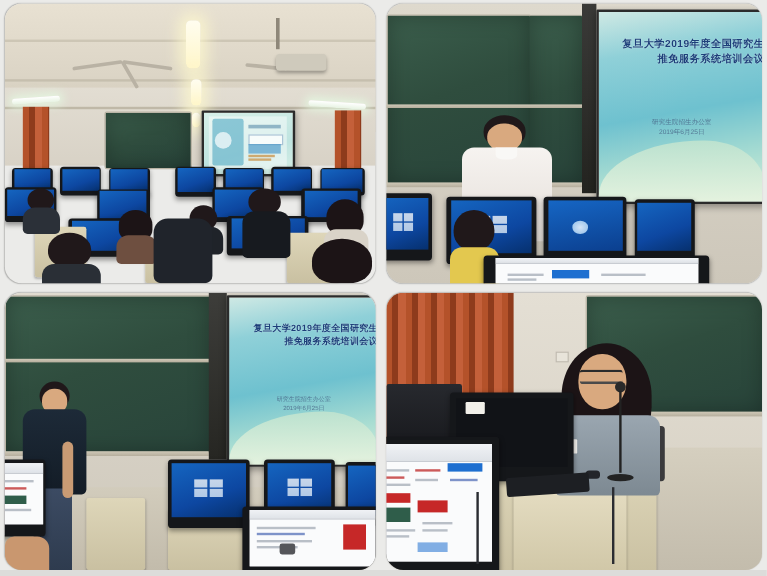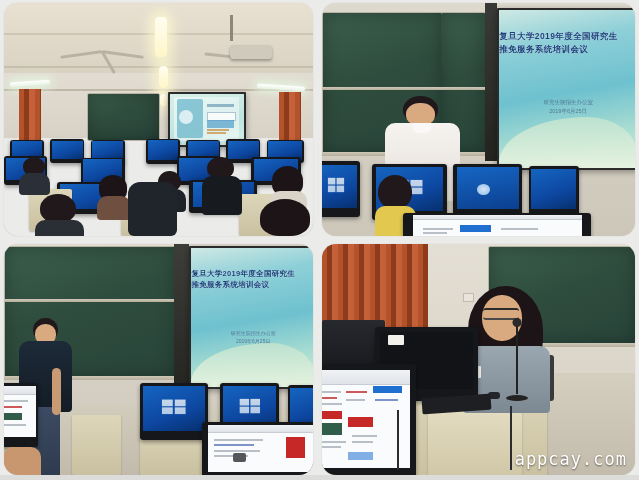--- a/index.html
+++ b/index.html
@@ -39,21 +39,21 @@
      linear-gradient(#cbc5b5,#b9b3a2);}
   .curtain{position:absolute;background:
      repeating-linear-gradient(90deg,#b4522a 0 5px,#8e3b1c 5px 10px,#c4603a 10px 16px);}
   .screen-surface{position:absolute;background:
      linear-gradient(170deg,#cfe9e4 0%,#8fd0d8 22%,#6ec1cf 52%,#a9ddd2 78%,#d7eddc 100%);
      border:2px solid #2b2b2b;border-radius:1px;
      box-shadow:0 2px 6px rgba(0,0,0,.35);}
   .screen-wave{position:absolute;left:0;right:0;bottom:0;height:32%;
      background:linear-gradient(#bfe3cf,#e6f3df);
      border-top-left-radius:70% 100%;border-top-right-radius:40% 80%;opacity:.92;}
-  .slide-title{position:absolute;left:0;right:12px;text-align:left;
+  .slide-title{position:absolute;left:0;right:0;text-align:right;
      color:#1d3f7a;font-weight:bold;line-height:1.5;
      text-shadow:0 0 1px rgba(255,255,255,.7);}
   .slide-sub{position:absolute;left:0;right:0;text-align:center;
      color:#4a6a8a;line-height:1.6;opacity:.85;}
 
   
   .mon{position:absolute;background:#15171a;border-radius:3px;
      box-shadow:0 2px 4px rgba(0,0,0,.4);}
   .mon .panel{position:absolute;left:5%;top:6%;right:5%;bottom:16%;
      background:linear-gradient(160deg,#1565c0,#0d47a1 60%,#06306e);
@@ -461,17 +461,16 @@
             <div class="blue" style="left:36%;top:84%;width:26%;height:8%;opacity:.55;"></div>
           </div>
         </div>
       </div>
 
       <div style="position:absolute;left:32%;top:66%;width:22%;height:7%;background:#1d1f23;border-radius:2px;transform:rotate(-4deg);"></div>
       <div style="position:absolute;left:24%;top:72%;width:2px;height:26%;background:#2a2c31;"></div>
       <div style="position:absolute;left:60%;top:70%;width:2px;height:28%;background:#2a2c31;"></div>
     </div>
 
-    <div class="watermark">appcay.com</div>
   </div>
 
   <div class="bottom-strip"></div>
 </div>
 
 </body></html>

